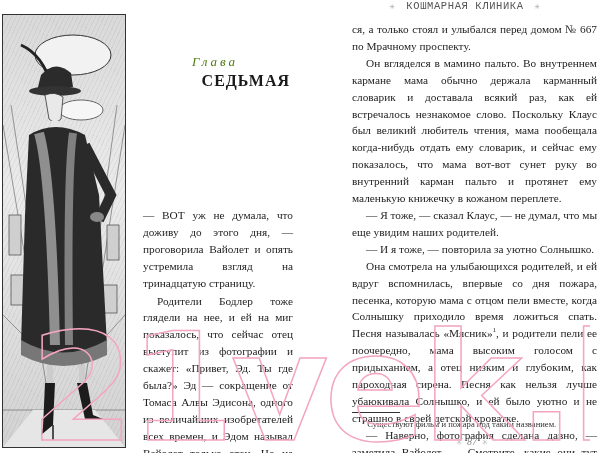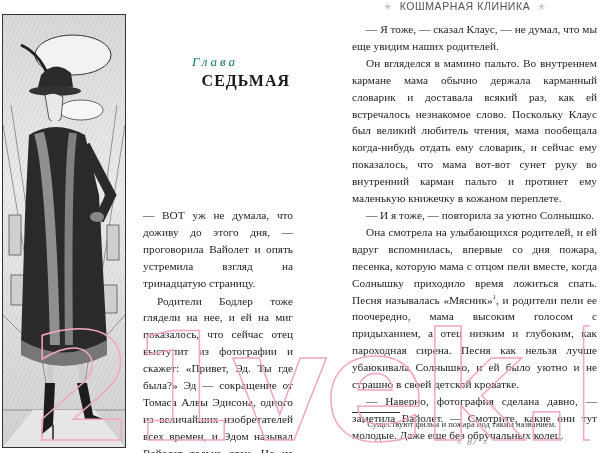--- a/index.html
+++ b/index.html
@@ -18,39 +18,39 @@
       background:
         repeating-linear-gradient(115deg, rgba(0,0,0,0.05) 0 1px, transparent 1px 4px),
         linear-gradient(180deg, #d9d9d9 0%, #ebebeb 40%, #d2d2d2 100%);
       overflow: hidden;
     }
     .illustration svg { display: block; width: 100%; height: 100%; }
 
     .chapter-heading { position: absolute; left: 140px; top: 54px; width: 150px; text-align: center; }
     .chapter-label {
       font-family: "Liberation Serif", serif; font-style: italic; font-size: 13px;
-      letter-spacing: 3px; color: #0f766e; line-height: 16px;
+      letter-spacing: 3px; color: #4d7c0f; line-height: 16px;
     }
     .chapter-title {
       font-family: "Liberation Serif", serif; font-size: 16px; font-weight: bold;
       letter-spacing: 1px; color: #1a1a1a; margin-top: 2px; text-align: right;
     }
 
     .left-text {
       position: absolute; left: 142px; top: 206px; width: 152px;
       font-family: "Liberation Serif", serif; font-size: 11.3px; line-height: 16.9px;
       text-align: justify; color: #1e1e1e;
     }
     .left-text p { margin: 1px; text-indent: 14px; }
     .left-text p.first { text-indent: 0; }
 
     
     .running-head {
       position: absolute; left: 330px; top: 0px; width: 270px; text-align: center;
-      font-family: Liberation Sans, sans-serif; font-size: 10.5px; letter-spacing: 0.6px;
+      font-family: Liberation Mono, monospace; font-size: 10.5px; letter-spacing: 0.6px;
       color: #555; line-height: 12px;
     }
     .running-head .orn { color: #aaa; font-size: 9px; margin: 0 4px; }
 
     .right-text {
       position: absolute; left: 352px; top: 21px; width: 245px;
       font-family: "Liberation Serif", serif; font-size: 11.3px; line-height: 16.9px;
       text-align: justify; color: #1e1e1e;
     }
     .right-text p { margin: 0; text-indent: 14px; }
@@ -149,22 +149,23 @@
     <p>Родители Бодлер тоже глядели на нее, и ей на миг показалось, что сейчас отец выступит из фотографии и скажет: «Привет, Эд. Ты где была?» Эд — сокращение от Томаса Алвы Эдисона, одного из величайших изобретателей всех времен, и Эдом называл Вайолет только отец. Но на снимке он, конечно, не шевельнул-</p>
   </div>
 
   <div class="running-head">
     <span class="orn">✳</span>
     <span>КОШМАРНАЯ КЛИНИКА</span>
     <span class="orn">✳</span>
   </div>
 
   <div class="right-text">
+    <p class="cont">ся, а только стоял и улыбался перед домом № 667 по Мрачному проспекту.</p>
+    <p>Он вгляделся в мамино пальто. Во внутреннем кармане мама обычно держала карманный словарик и доставала всякий раз, как ей встречалось незнакомое слово. Поскольку Клаус был великий любитель чтения, мама пообещала когда-нибудь отдать ему словарик, и сейчас ему показалось, что мама вот-вот сунет руку во внутренний карман пальто и протянет ему маленькую книжечку в кожаном переплете.</p>
     <p>— Я тоже, — сказал Клаус, — не думал, что мы еще увидим наших родителей.</p>
-    <p>Он вгляделся в мамино пальто. Во внутреннем кармане мама обычно держала карманный словарик и доставала всякий раз, как ей встречалось незнакомое слово. Поскольку Клаус был великий любитель чтения, мама пообещала когда-нибудь отдать ему словарик, и сейчас ему показалось, что мама вот-вот сунет руку во внутренний карман пальто и протянет ему маленькую книжечку в кожаном переплете.</p>
     <p>— И я тоже, — повторила за уютно Солнышко.</p>
     <p><span>Она смотрела на улыбающихся родителей, и ей вдруг вспомнилась, впервые со дня пожара, песенка, которую мама с отцом пели вместе, когда Солнышку приходило время ложиться спать. Песня называлась «Мясник»</span><sup>1</sup><span>, и родители пели ее поочередно, мама высоким голосом с придыханием, а отец низким и глубоким, как пароходная сирена. Песня как нельзя лучше убаюкивала Солнышко, и ей было уютно и не страшно в своей детской кроватке.</span></p>
     <p>— Наверно, фотография сделана давно, — заметила Вайолет. — Смотрите, какие они тут молодые. Даже еще без обручальных колец.</p>
 
   </div>
 
   <div class="footnote-rule"></div>
   <div class="footnote">
     <sup>1</sup>
     <span>Существуют фильм и пожара под таким названием.</span>

